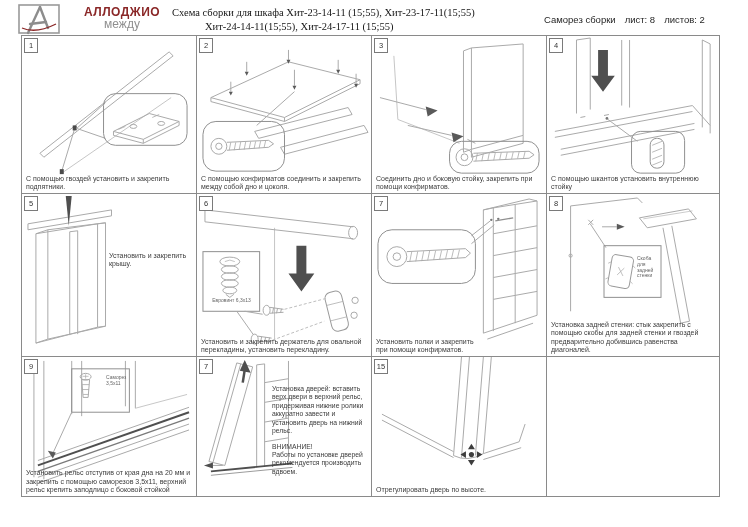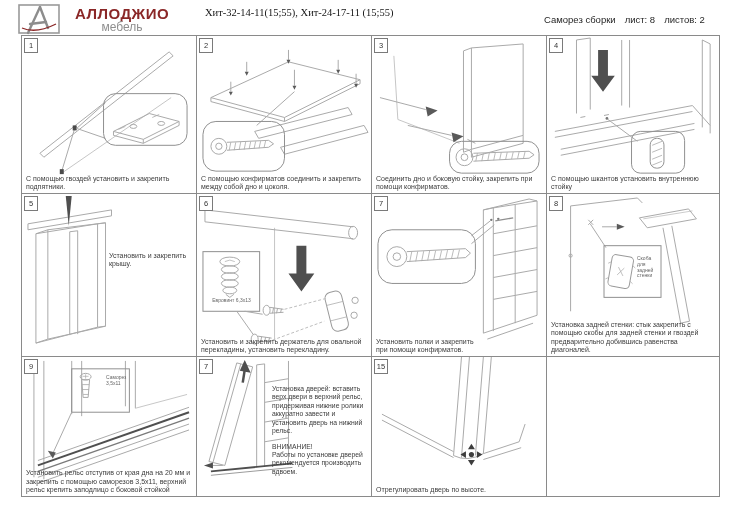--- a/index.html
+++ b/index.html
@@ -3,21 +3,21 @@
 <meta charset="utf-8">
 <style>
   *{box-sizing:border-box;margin:0;padding:0}
   html,body{width:748px;height:527px}
   body{background:#ffffff;font-family:"Liberation Sans",sans-serif;position:relative;overflow:hidden}
   .page{position:absolute;inset:0;background:#fff}
 
   
   .logo-box{position:absolute;left:18px;top:4px;width:44px;height:31px}
   .brand{position:absolute;left:64px;top:5px;width:116px;text-align:center}
-  .brand-name{font-size:15px;font-weight:bold;letter-spacing:.5px;color:#8a2727;white-space:nowrap}
+  .brand-name{font-size:12px;font-weight:bold;letter-spacing:.5px;color:#8a2727;white-space:nowrap}
   .brand-sub{font-size:12px;color:#8f8f8f;margin-top:-2px}
   .title{position:absolute;left:172px;top:6px;width:372px;font-family:"Liberation Serif",serif;font-size:10.5px;color:#161616;line-height:1.3}
   .title .l2{margin-left:33px}
   .order{position:absolute;left:544px;top:14px;font-size:9.5px;color:#262626;white-space:nowrap}
   .order span{margin-right:9px}
 
   
   .grid{position:absolute;left:21px;top:35px;width:699px;height:462px;border:1px solid #8a8a8a;
         display:grid;grid-template-columns:175px 175px 175px 1fr;grid-template-rows:158px 163px 1fr;background:#fff}
   .cell{position:relative;border-right:1px solid #8a8a8a;border-bottom:1px solid #8a8a8a;overflow:hidden;background:#fff}
@@ -42,25 +42,26 @@
     <g stroke="#8d8d8d" fill="none" stroke-width="2.4" stroke-linecap="round">
       <path d="M10,29 L22,3"></path>
       <path d="M22,3 L30,24"></path>
       <path d="M12,20 L28,18"></path>
     </g>
     <path d="M4,24 Q18,30 38,20" stroke="#8a2727" fill="none" stroke-width="1.3"></path>
   </svg>
 
   <div class="brand">
     <div class="brand-name">АЛЛОДЖИО</div>
-    <div class="brand-sub">мебель</div>
+    <div class="brand-sub">между</div>
   </div>
 
   <div class="title">
-    <div class="l2">Хит-32-14-11(15;55), Хит-24-17-11 (15;55)</div>
+    <div class="l1">Схема сборки для шкафа Хит-23-14-11 (15;55), Хит-23-17-11(15;55)</div>
+    <div class="l2">Хит-24-14-11(15;55), Хит-24-17-11 (15;55)</div>
   </div>
 
   <div class="order">
     <span>Саморез сборки</span><span>лист: 8</span><span>листов: 2</span>
   </div>
 
   <div class="grid">
 
     <div class="cell">
       <div class="badge">1</div>

